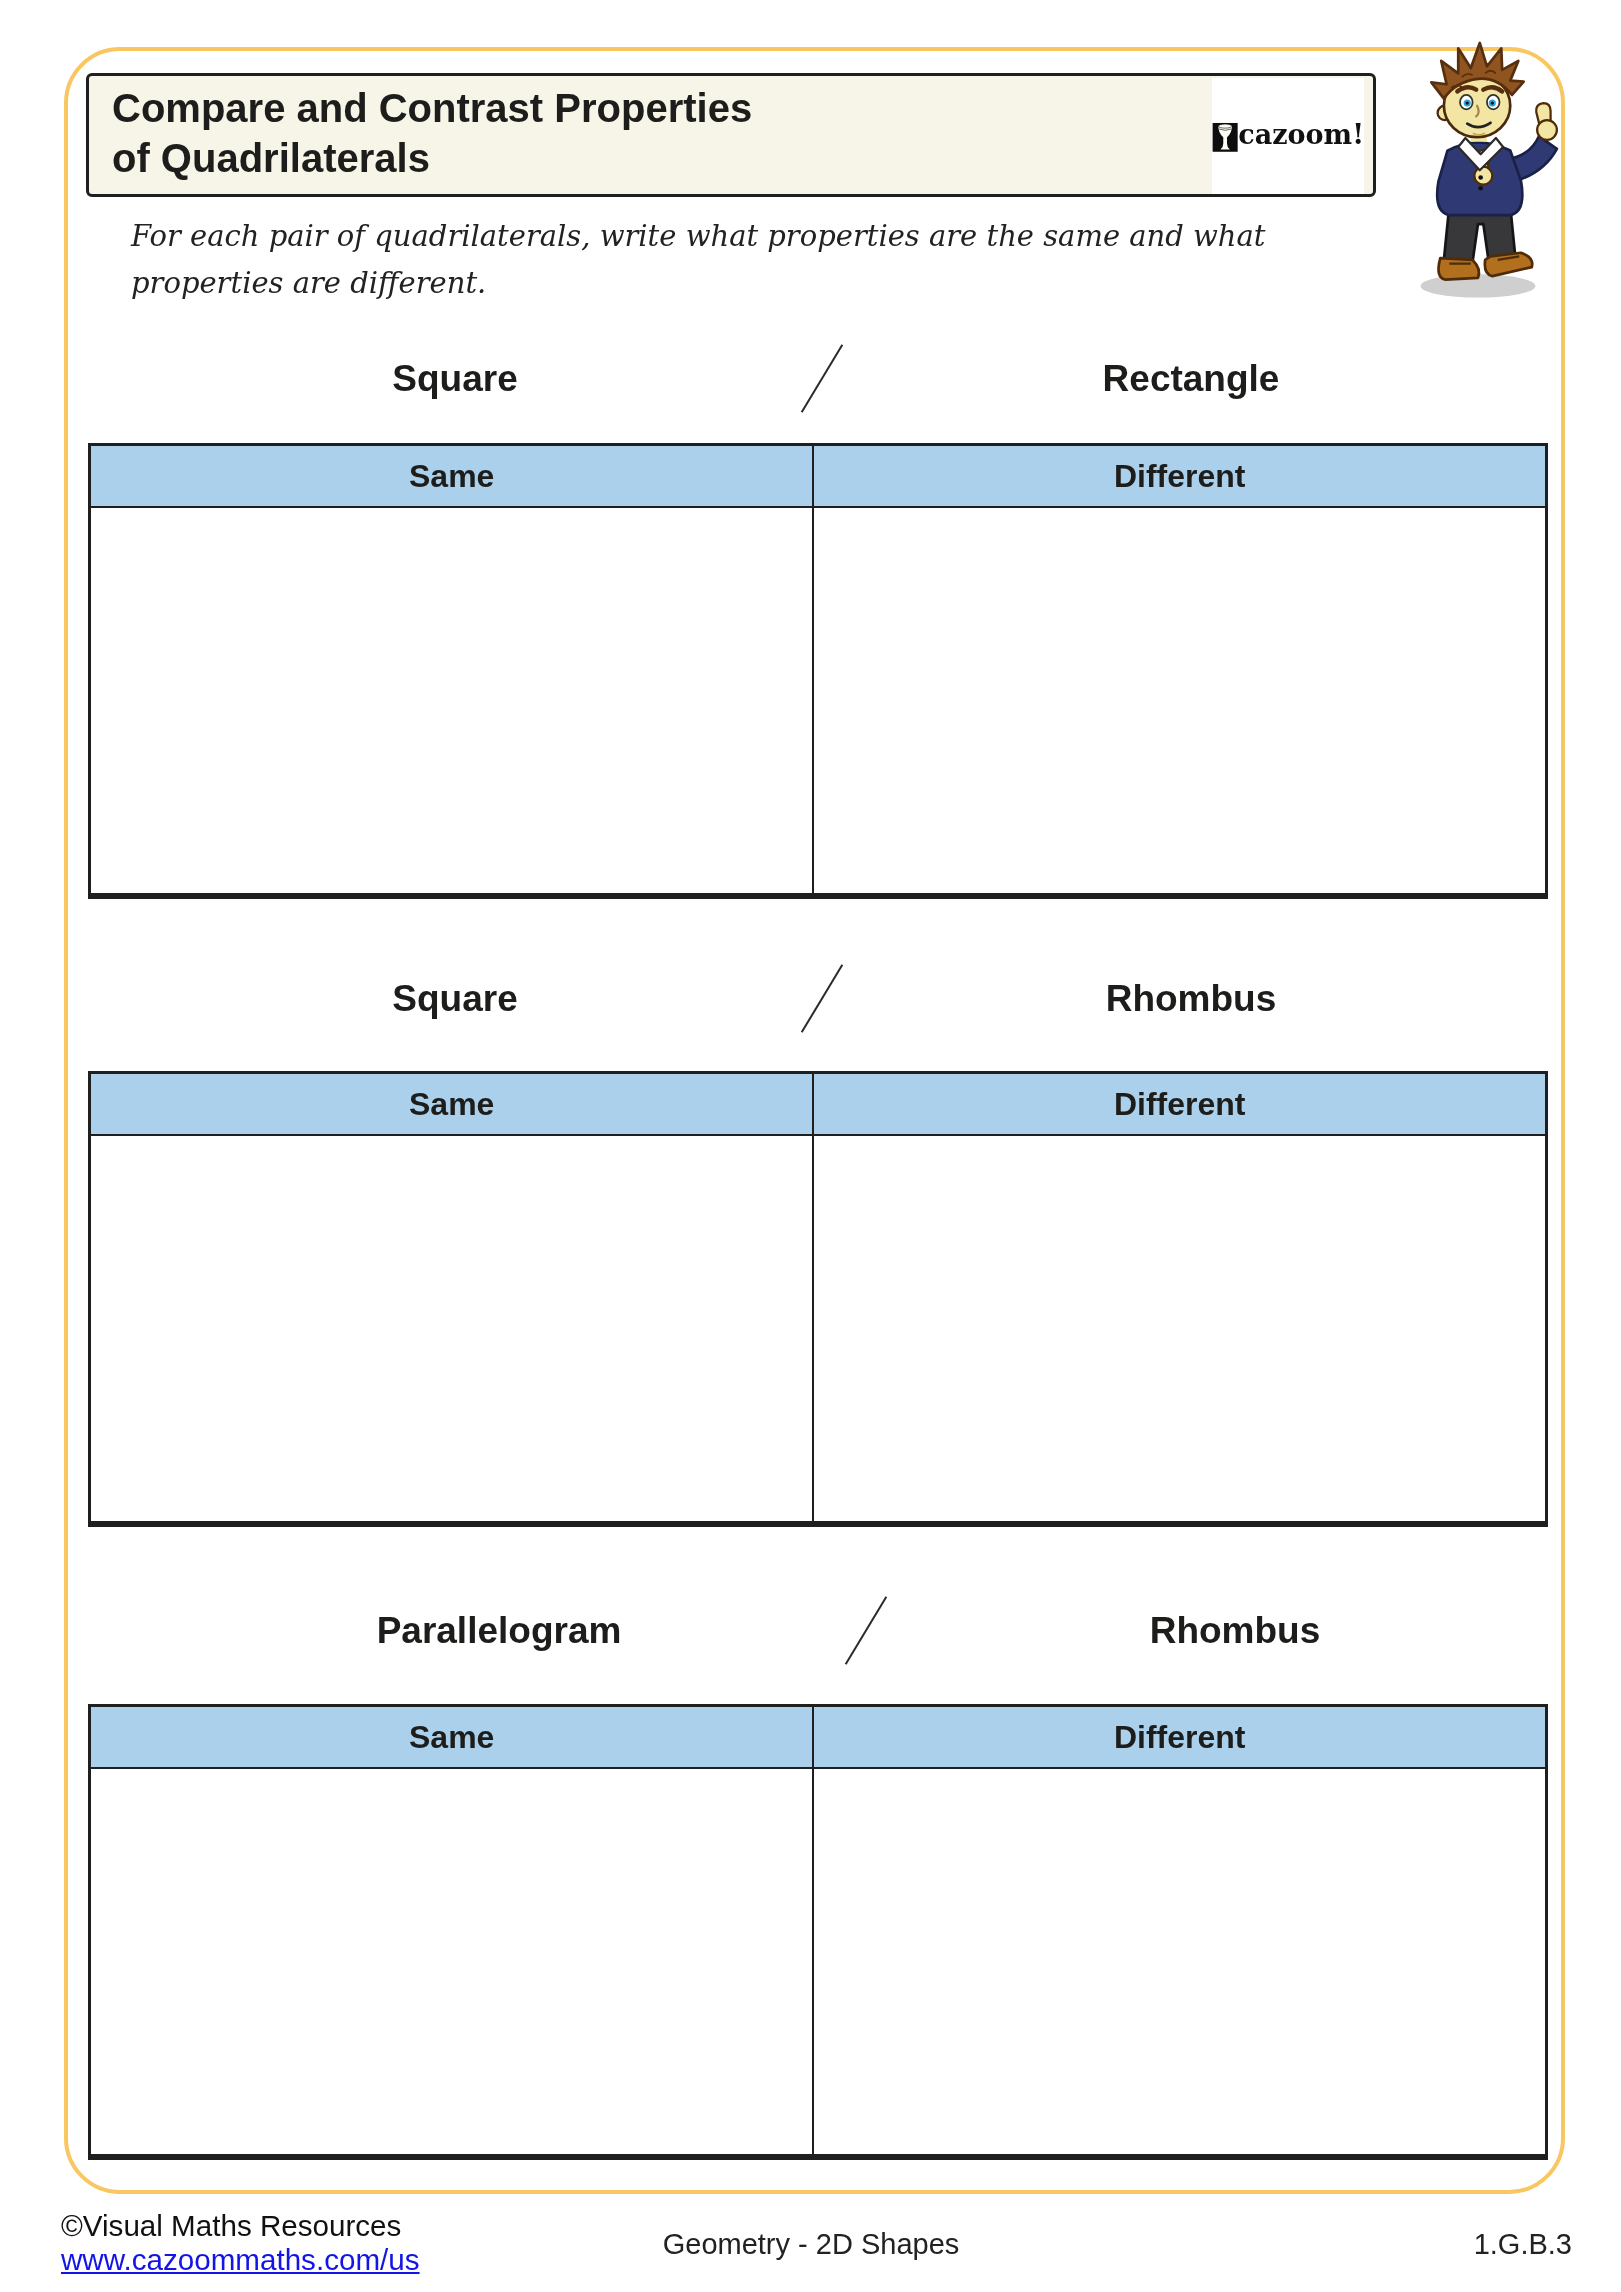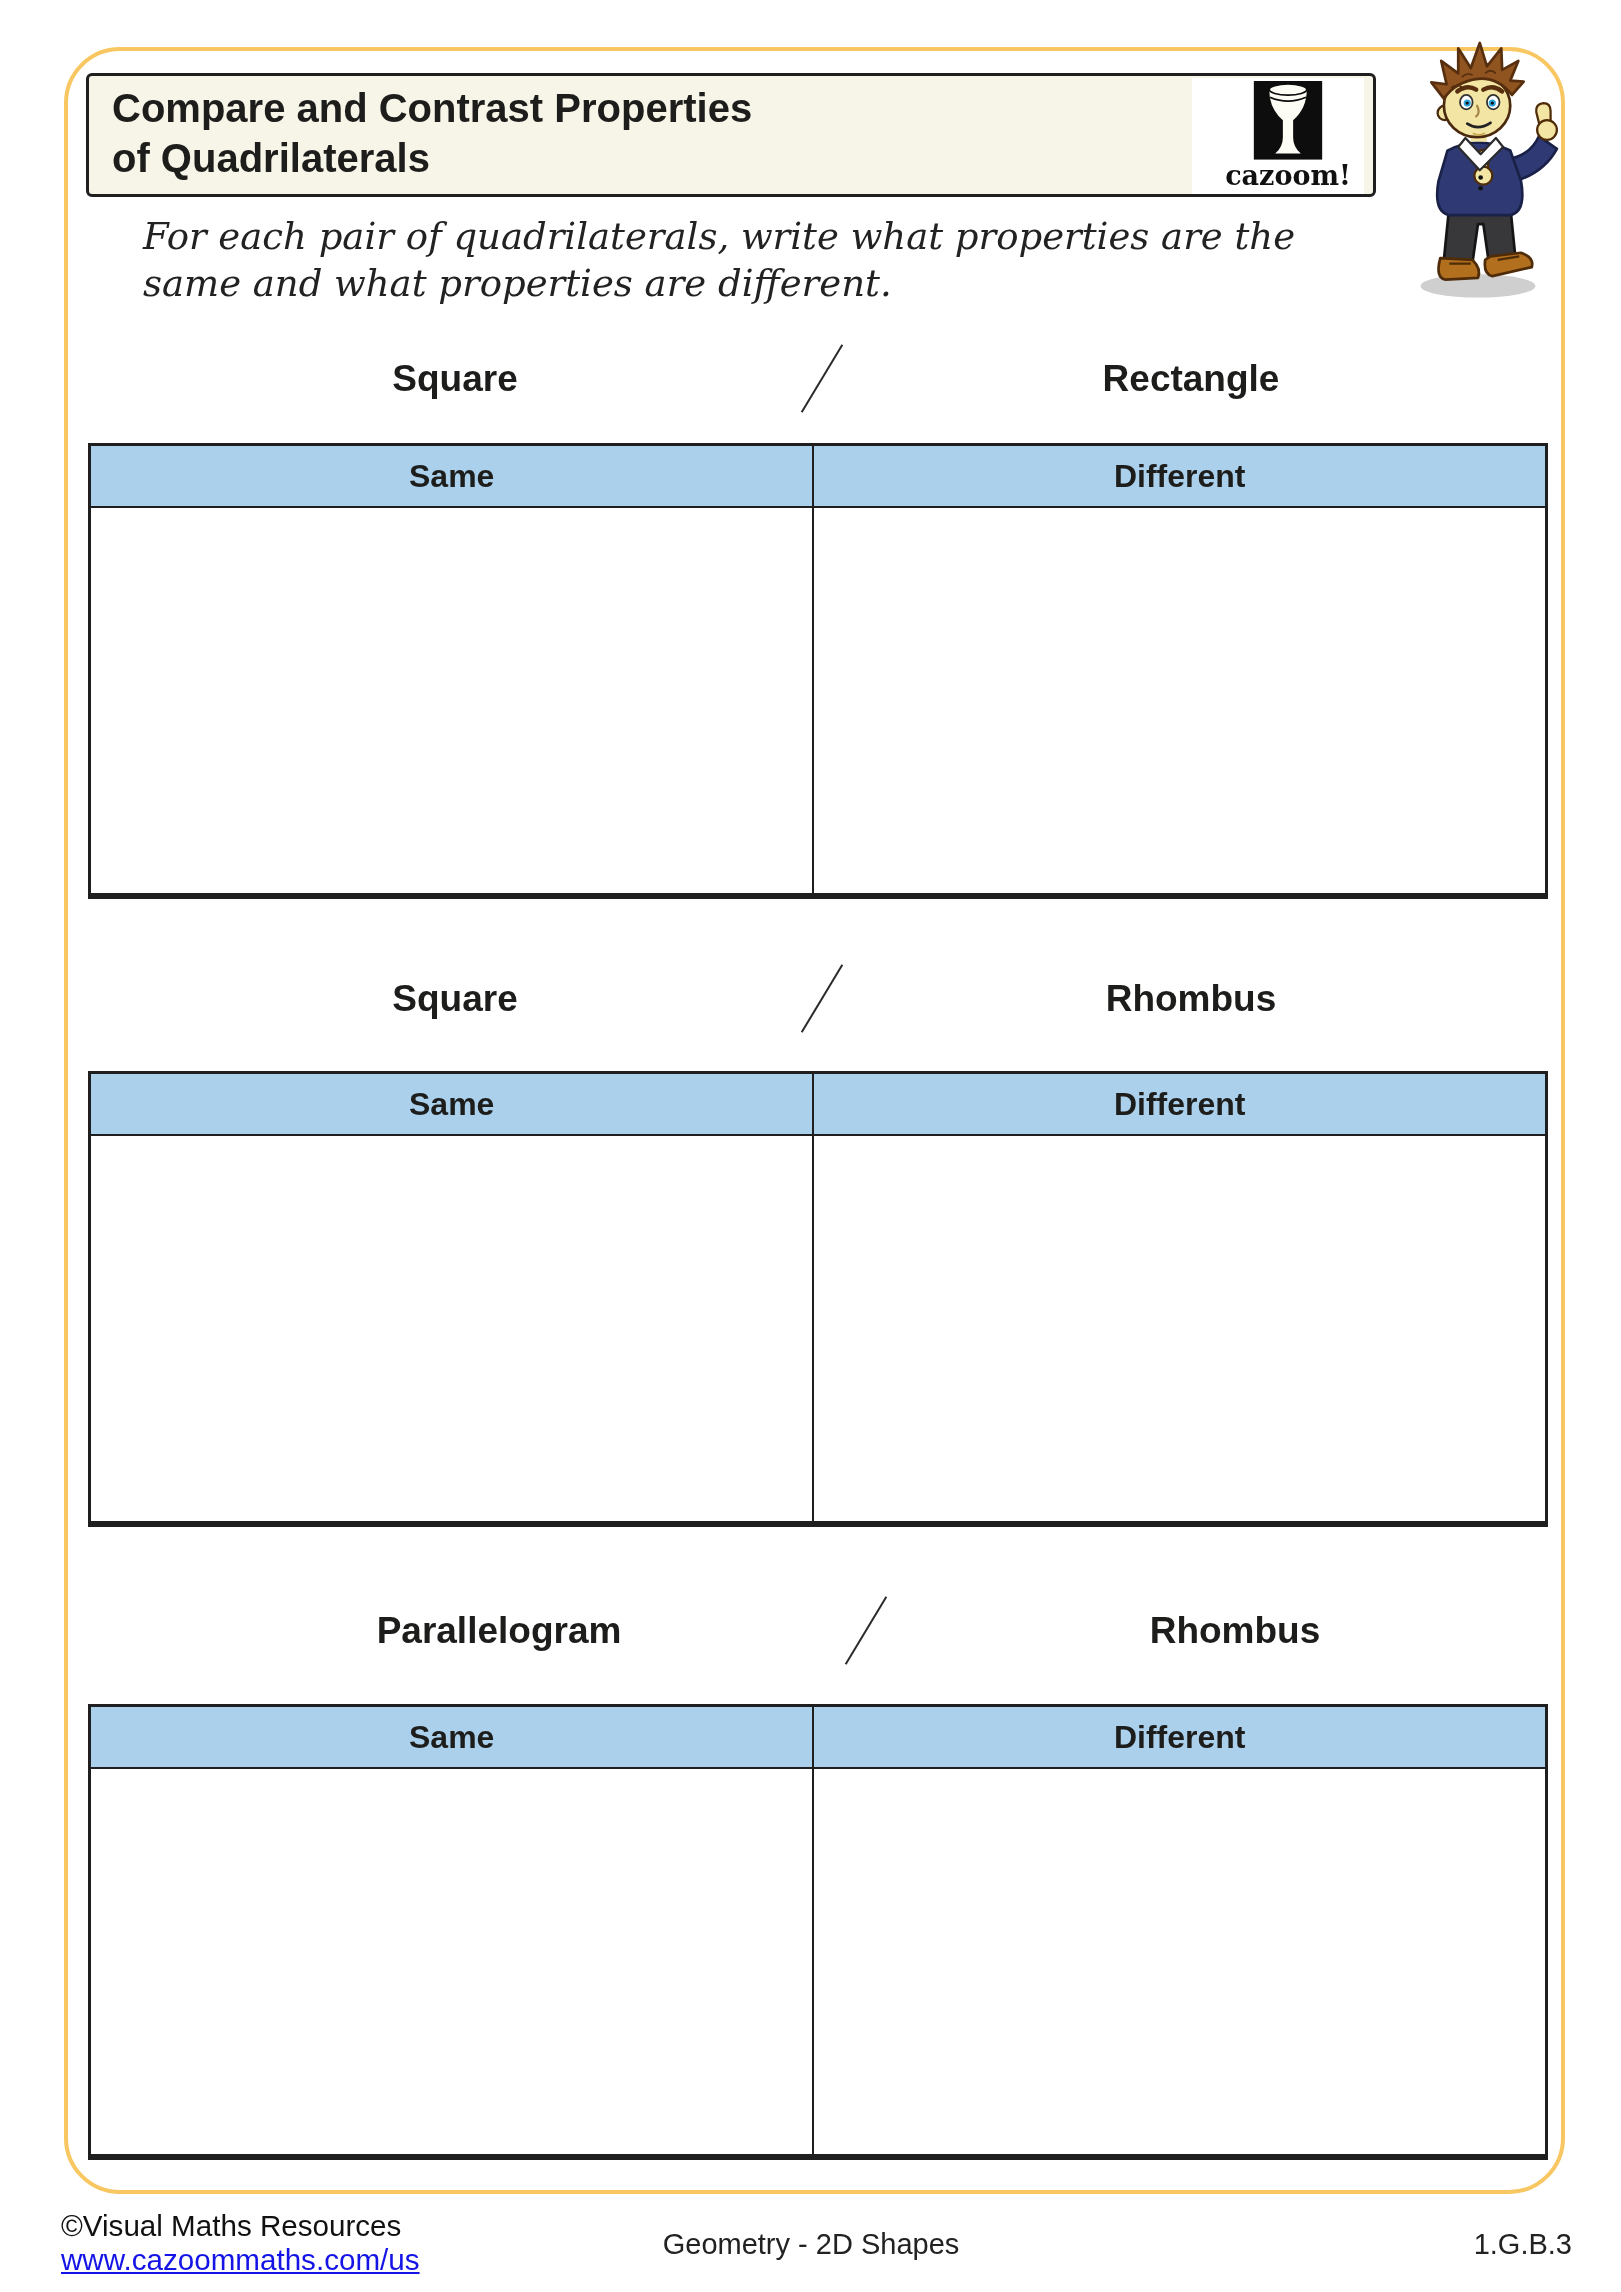--- a/index.html
+++ b/index.html
@@ -16,32 +16,32 @@
   .title-box{
     position:absolute;left:86px;top:73px;width:1290px;height:124px;
     background:#f7f4e8;border:3.6px solid #1f1f1f;border-radius:6px;box-sizing:border-box;
   }
   .title-text{
     position:absolute;left:23px;top:7.2px;
     font-size:40px;line-height:50px;font-weight:bold;letter-spacing:0px;color:#1d1d1b;
   }
   .logo-patch{
     position:absolute;right:9px;top:1.8px;width:152px;height:116px;background:#ffffff;
-    display:flex;flex-direction:column;align-items:center;justify-content:flex-start;padding-left:20px;
+    display:flex;flex-direction:row;align-items:center;justify-content:flex-start;
   }
   .logo-drum{margin-top:3.6px;}
   .logo-word{
     font-family:"DejaVu Serif",serif;font-weight:bold;font-size:27px;line-height:27px;color:#111111;margin-top:-1.8px;
   }
   
   .mascot{position:absolute;left:1390px;top:34px;width:184px;height:269px;}
   
   .instructions{
     position:absolute;left:131px;top:213px;width:1191px;
-    font-family:"DejaVu Serif",serif;font-style:italic;font-size:37px;line-height:47px;color:#222222;margin-left:12px;
+    font-family:"DejaVu Serif",serif;font-style:italic;font-size:29px;line-height:47px;color:#222222;
   }
   
   .heading-row{position:absolute;left:0;width:1622px;height:86px;}
   .shape-label{
     position:absolute;top:50%;transform:translate(-50%,-50%);
     font-size:37px;font-weight:bold;color:#1d1d1b;white-space:nowrap;
   }
   .shape-label.left{left:455px;}
   .shape-label.right{left:1191px;}
   .slash{

